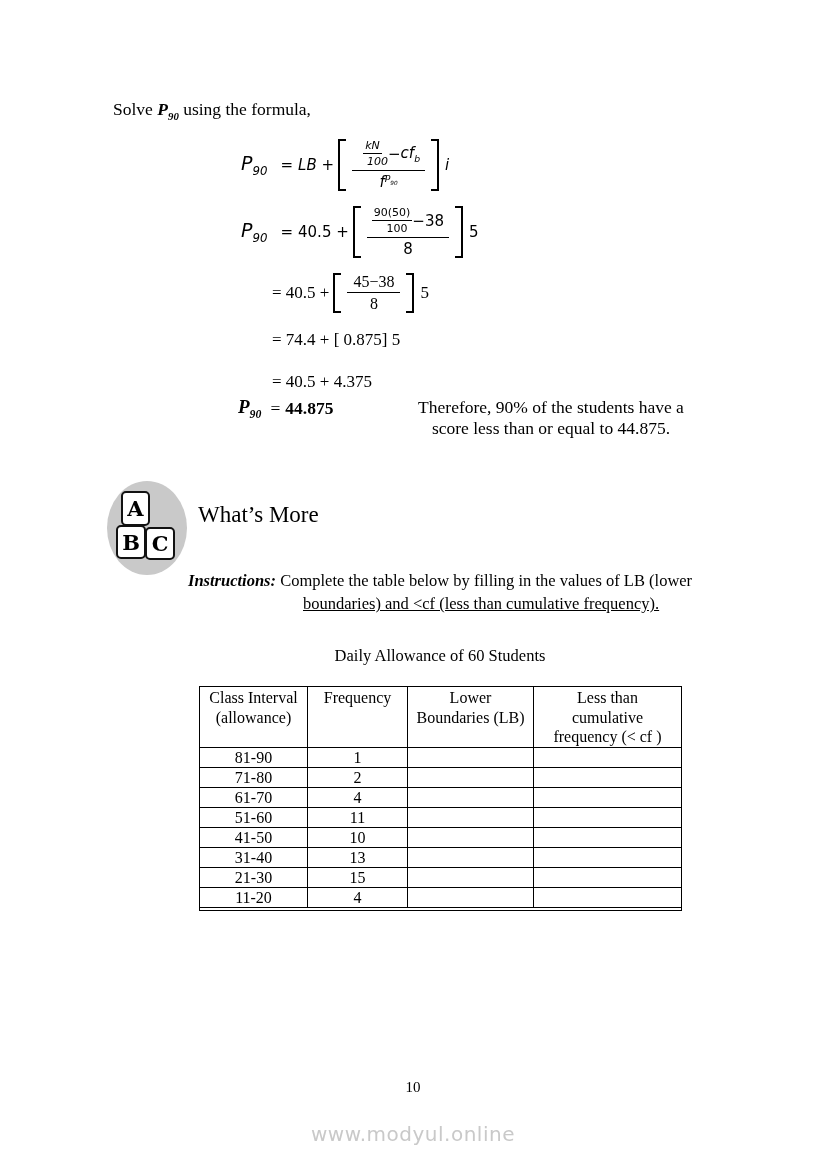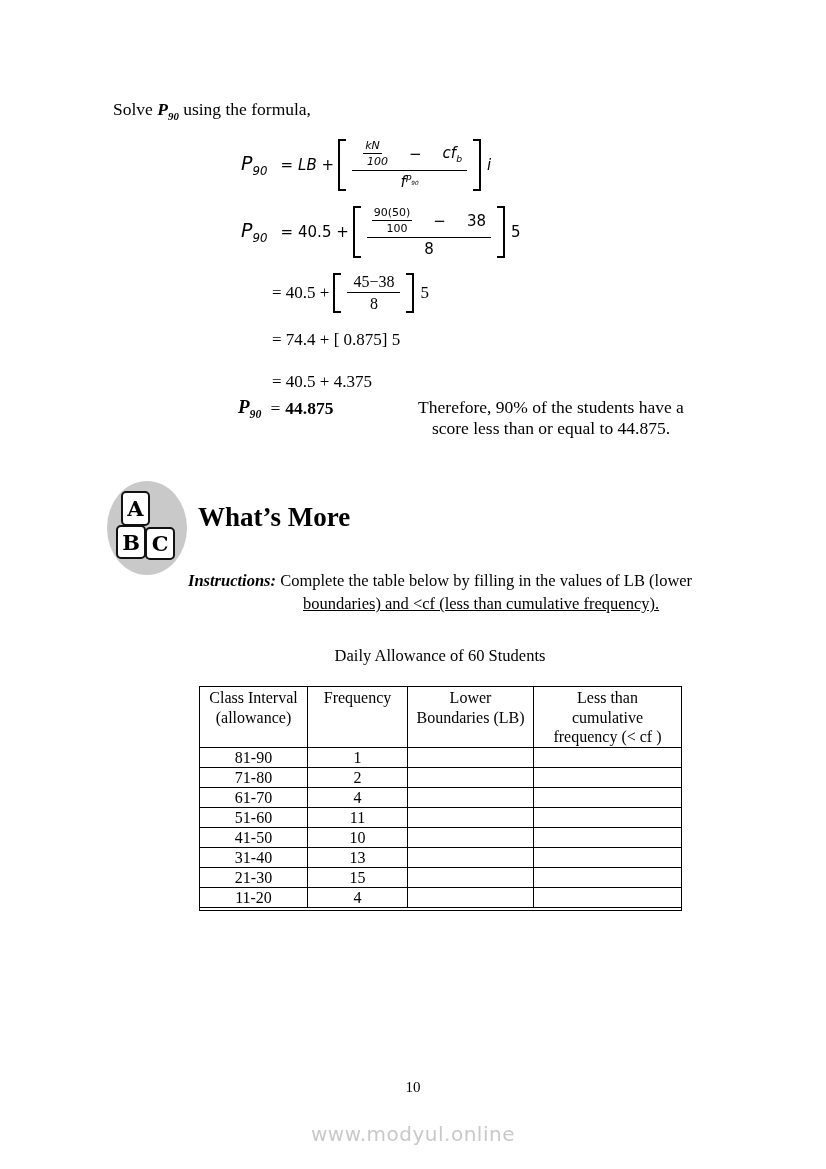--- a/index.html
+++ b/index.html
@@ -21,21 +21,21 @@
   .m1 { left:241px; top:139px; font-family:"DejaVu Sans", sans-serif; font-size:15px; }
   .m2 { left:241px; top:206px; font-family:"DejaVu Sans", sans-serif; font-size:15px; }
   .m3 { left:272px; top:273px; font-size:17px; }
   .m4 { left:272px; top:330px; font-size:17px; }
   .m5 { left:272px; top:372px; font-size:17px; }
   .m6 { left:238px; top:396px; font-size:17.5px; }
   .mlhs { font-size:19px; font-style:italic; margin-right:8px; }
   .m6 .mlhs { font-weight:bold; margin-right:4px; }
   .meq { margin:0 5px; }
   .frac { display:inline-flex; flex-direction:column; align-items:center; margin:0 2px; }
-  .fnum { display:flex; align-items:center; gap:21px; border-bottom:1.5px solid #000; padding:0 5px 2px 5px; }
+  .fnum { display:flex; align-items:center; gap:0; border-bottom:1.5px solid #000; padding:0 5px 2px 5px; }
   .fden { padding-top:2px; display:flex; align-items:flex-start; }
   .ifrac { display:inline-flex; flex-direction:column; align-items:center; font-size:11px; }
   .ifrac .inum { border-bottom:1.2px solid #000; padding:0 2px 1px 2px; }
   .ifrac .iden { padding-top:1px;margin-left:10px; }
   .sfrac { font-size:16px; }
   .sfrac .fnum { padding:0 6px 1px 6px; border-bottom:1.2px solid #000; }
   .brk { align-self:stretch; width:6px; }
   .brk-l { border-left:2px solid #000; border-top:2px solid #000; border-bottom:2px solid #000; margin:0 4px 0 4px; }
   .brk-r { border-right:2px solid #000; border-top:2px solid #000; border-bottom:2px solid #000; margin:0 4px 0 4px; }
   .mpost { margin-left:2px; }
@@ -45,21 +45,21 @@
   
   .wm-icon { left:107px; top:481px; width:80px; height:94px; }
   .wm-circle { position:absolute; left:0; top:0; width:80px; height:94px; background:#c9c9c9; border-radius:50%; }
   .blk { position:absolute; background:#fff; border:2.2px solid #111; border-radius:5px;
          display:flex; align-items:center; justify-content:center;
          font-weight:bold; font-size:21px; font-family:"DejaVu Serif", serif; }
   .blk-a { left:14px; top:10px; width:25px; height:31px; }
   .blk-b { left:9px;  top:44px; width:26px; height:30px; }
   .blk-c { left:38px; top:46px; width:26px; height:29px; }
 
-  .wm-title { left:198px; top:502px; font-size:27px; font-weight:bold; }
+  .wm-title { left:198px; top:502px; font-size:23px; font-weight:normal; }
 
   .instr1 { left:188px; top:571px; font-size:16.5px; }
   .instr2 { left:303px; top:594px; font-size:16.5px;text-decoration:underline; }
 
   .tbl-title { left:199px; top:646px; width:482px; text-align:center; font-size:16.5px; }
 
   
   .tbl-wrap { left:199px; top:686px; }
   table.grid { border-collapse:collapse; border:1px solid #000; table-layout:fixed; width:482px; }
   table.grid th, table.grid td { border:1px solid #000; font-weight:normal; font-size:16px; text-align:center; padding:0; }

